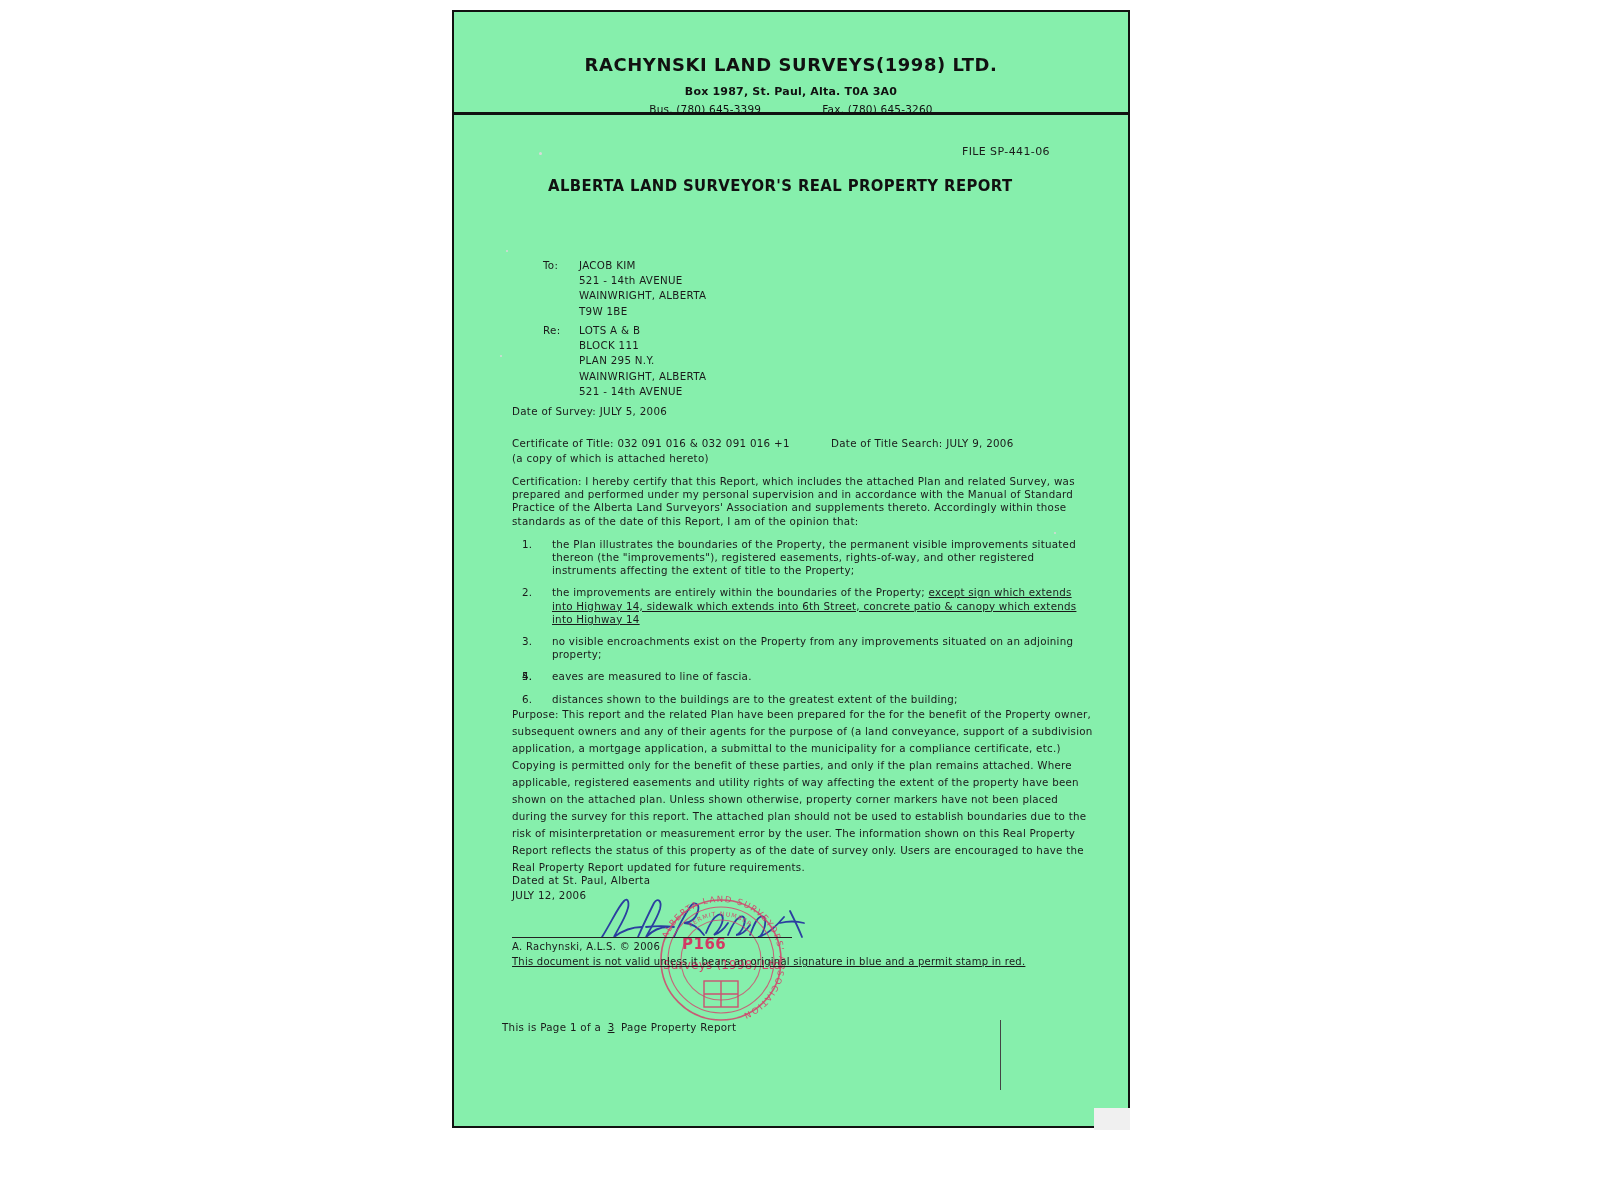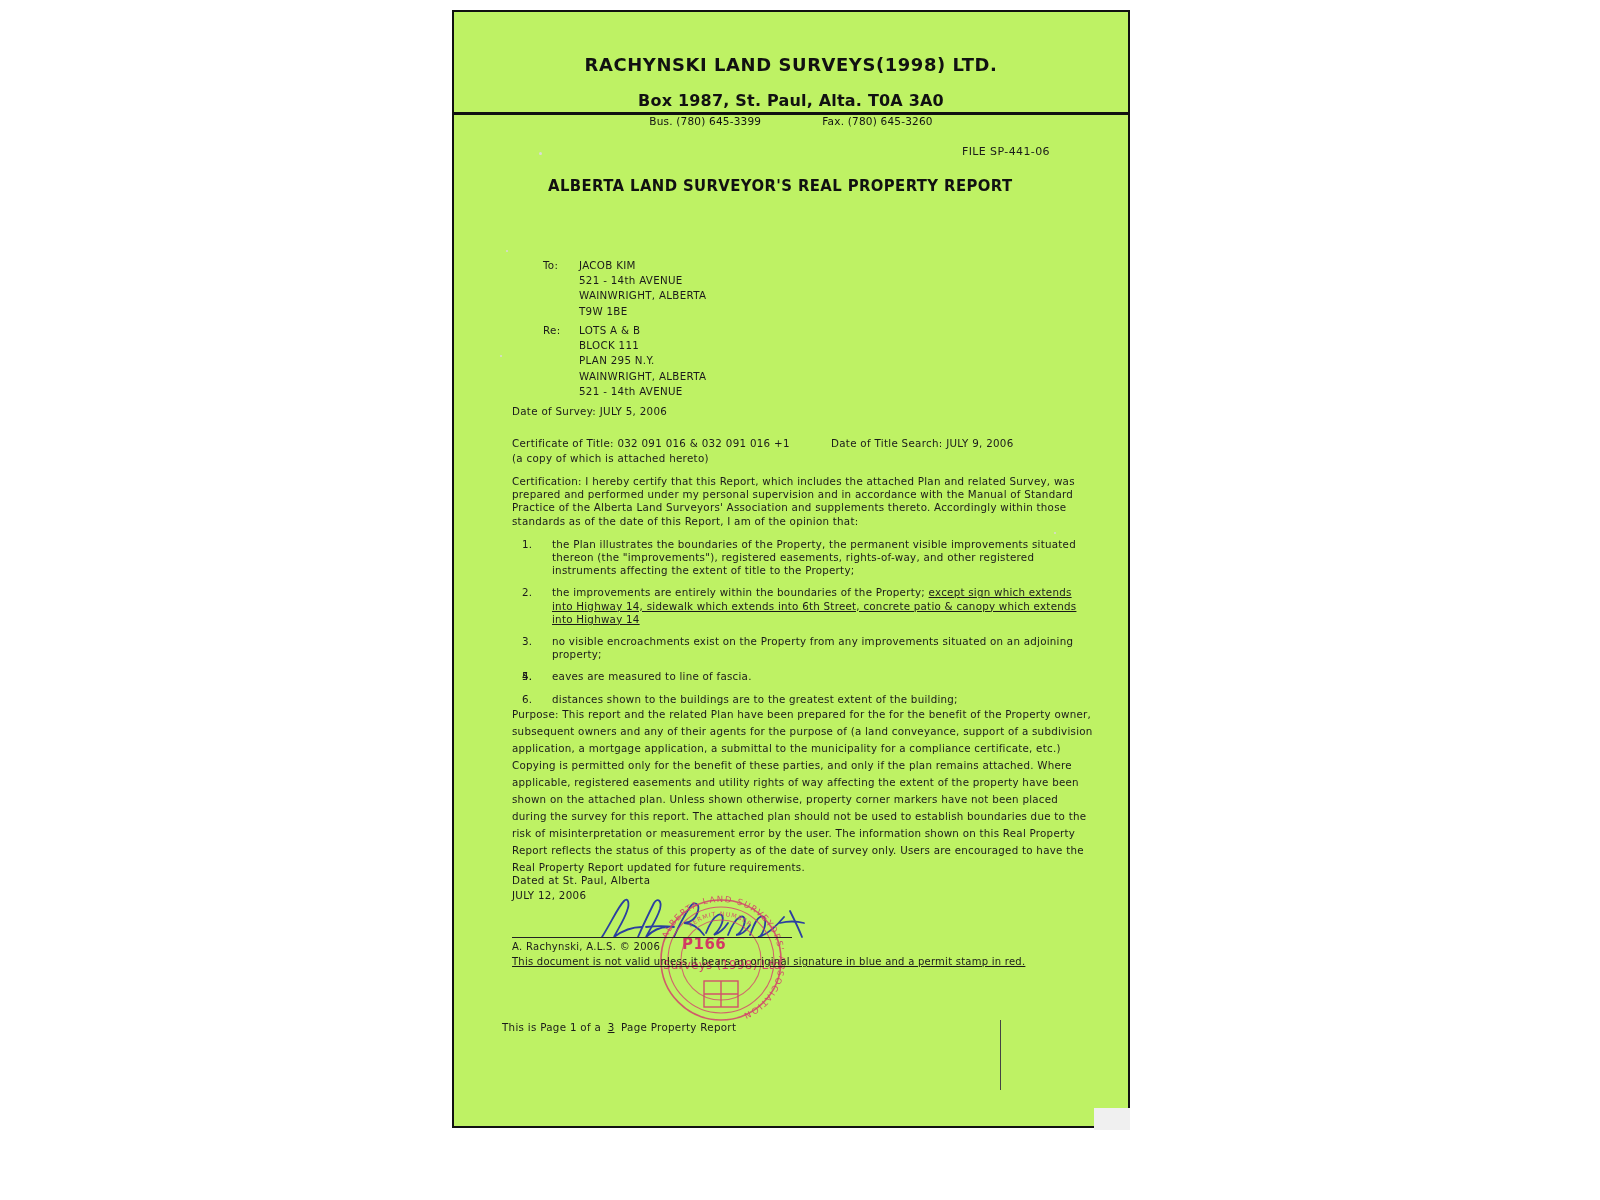--- a/index.html
+++ b/index.html
@@ -17,21 +17,21 @@
     height: 1200px;
     background: #ffffff;
   }
   
   .sheet {
     position: absolute;
     left: 452px;
     top: 10px;
     width: 678px;
     height: 1118px;
-    background: #bef264;
+    background: #86efac;
     border: 2px solid #111;
     box-sizing: border-box;
   }
   .sheet-inner {
     position: absolute;
     inset: 0;
   }
   
   .letterhead {
     position: absolute;
@@ -46,22 +46,22 @@
   .company-name {
     margin-top: 42px;
     font-family: "DejaVu Sans", sans-serif;
     font-size: 18.5px;
     font-weight: bold;
     letter-spacing: 0.6px;
     color: #111;
     transform: scaleX(0.97);
   }
   .company-addr {
-    margin-top: 16px;
-    font-size: 16px;
+    margin-top: 10px;
+    font-size: 11px;
     font-weight: bold;
     color: #111;
     letter-spacing: 0.2px;
   }
   .company-phones {
     margin-top: 5px;
     font-size: 10.5px;
     font-weight: normal;
     color: #111;
     letter-spacing: 0.2px;

